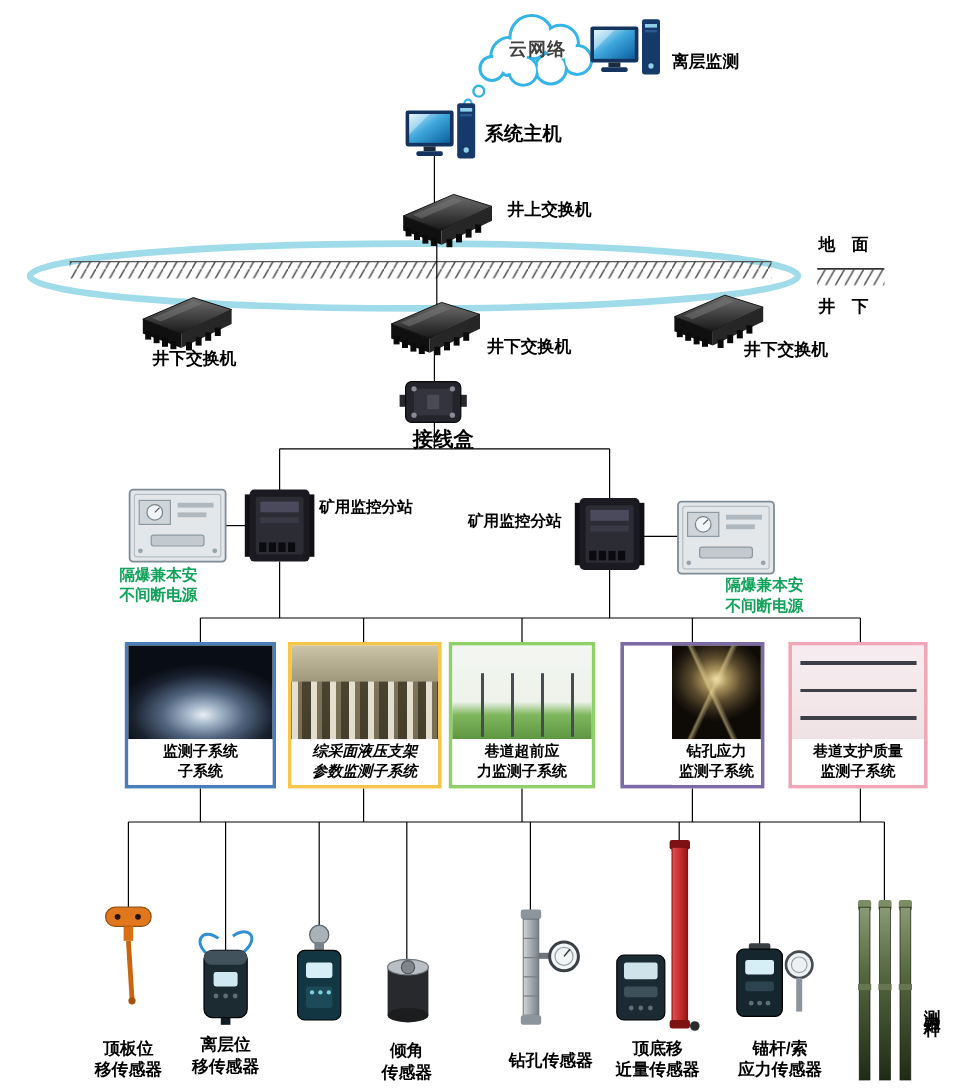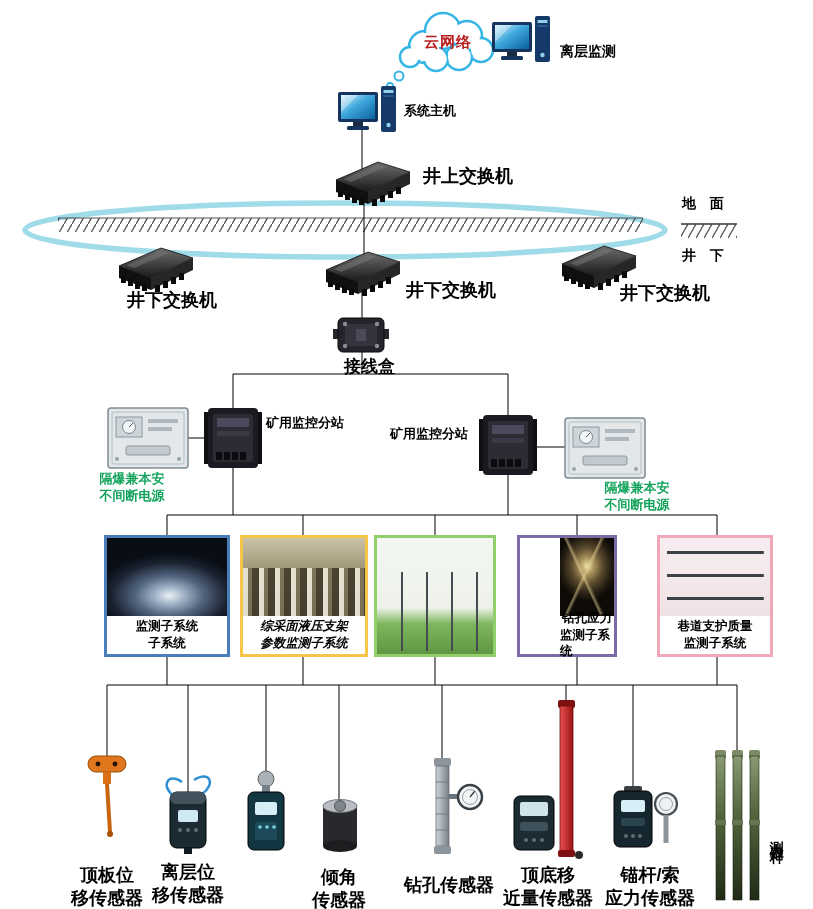--- a/index.html
+++ b/index.html
@@ -1,20 +1,20 @@
 <!DOCTYPE html>
 <html><head>
 <meta charset="utf-8">
 <style>
   * { margin:0; padding:0; box-sizing:border-box; }
   html,body { background:#fff; }
   #stage { position:relative; width:813px; height:909px; background:#fff; overflow:hidden;
            font-family:"Liberation Sans","DejaVu Sans",sans-serif; color:#000; }
   #art { position:absolute; left:0; top:0; }
-  .lbl { position:absolute; font-weight:700; font-size:18px; line-height:1.3; white-space:pre; }
+  .lbl { position:absolute; font-weight:700; font-size:14px; line-height:1.3; white-space:pre; }
   .lbl.big { font-size:14px; letter-spacing:2px; }
   .lbl.cloudtxt { font-size:15px; letter-spacing:1px; }
   .lbl.center { text-align:center; white-space:normal; }
   .vert { writing-mode:vertical-rl; text-orientation:upright; letter-spacing:3px; font-size:14px; }
   .card { position:absolute; top:535px; height:122px; border:3px solid #999; background:#fff;
           display:flex; flex-direction:column; }
   .card .photo { flex:1 1 auto; }
   .card .caption { height:38px; display:flex; flex-direction:column; align-items:center;
                    justify-content:center; font-size:12.5px; font-weight:700; line-height:1.35;
                    background:#fff; }
@@ -316,23 +316,23 @@
         <rect x="-1" y="70" width="11" height="5" fill="#667650"></rect>
       </g>
       <g transform="translate(34,0)">
         <rect x="-1" y="0" width="11" height="9" rx="2" fill="#7c8c64"></rect>
         <rect x="0" y="6" width="9" height="144" fill="url(#barg)" stroke="#18220f" stroke-width="0.6"></rect>
         <rect x="-1" y="70" width="11" height="5" fill="#667650"></rect>
       </g>
     </g>
   </svg>
 
-  <div class="lbl cloudtxt" style="left: 424px; top: 32px; color: #b91c1c;">云网络</div>
+  <div class="lbl cloudtxt" style="left: 424px; top: 32px; color: #404040;">云网络</div>
   <div class="lbl" style="left:560px; top:42px; font-size:14px;">离层监测</div>
-  <div class="lbl" style="left:404px; top:103px; font-size:13px;">系统主机</div>
+  <div class="lbl" style="left:404px; top:103px; font-size:16px;">系统主机</div>
   <div class="lbl" style="left:423px; top:165px;">井上交换机</div>
   <div class="lbl big" style="left:682px; top:194px;">地  面</div>
   <div class="lbl big" style="left:682px; top:246px;">井  下</div>
   <div class="lbl" style="left:127px; top:289px;">井下交换机</div>
   <div class="lbl" style="left:406px; top:279px;">井下交换机</div>
   <div class="lbl" style="left:620px; top:282px;">井下交换机</div>
   <div class="lbl" style="left:344px; top:356px; font-size:17px;">接线盒</div>
   <div class="lbl" style="left:266px; top:415px; font-size:13px;">矿用监控分站</div>
   <div class="lbl" style="left:390px; top:426px; font-size:13px;">矿用监控分站</div>
 
@@ -354,22 +354,26 @@
   </div>
   <div class="card" style="left: 240px; width: 128px; border-color: rgb(246, 198, 74); font-style: italic;">
     <div class="photo photo-supports"></div>
     <div class="caption">
       <div>综采面液压支架</div>
       <div>参数监测子系统</div>
     </div>
   </div>
   <div class="card" style="left: 374px; width: 122px; border-color: rgb(143, 208, 106);">
     <div class="photo photo-gauges"></div>
-  </div>
-  <div class="card" style="left: 517px; width: 100px; border-color: rgb(125, 107, 168); padding-left: 40px;">
+    <div class="caption">
+      <div>巷道超前应</div>
+      <div>力监测子系统</div>
+    </div>
+  </div>
+  <div class="card" style="left: 517px; width: 120px; border-color: rgb(125, 107, 168); padding-left: 40px;">
     <div class="photo photo-railway"></div>
     <div class="caption">
       <div>钻孔应力</div>
       <div>监测子系统</div>
     </div>
   </div>
   <div class="card" style="left: 657px; width: 116px; border-color: rgb(242, 167, 184);">
     <div class="photo photo-anchors"></div>
     <div class="caption">
       <div>巷道支护质量</div>
@@ -386,21 +390,21 @@
     <div>移传感器</div>
   </div>
   <div class="lbl center" style="left:226px; top:916px; width:80px;">
     <div>压力</div>
     <div>传感器</div>
   </div>
   <div class="lbl center" style="left:299px; top:866px; width:80px;">
     <div>倾角</div>
     <div>传感器</div>
   </div>
-  <div class="lbl center" style="left:404px; top:874px; width:90px;">
+  <div class="lbl center" style="left:404px; top:874px; width:90px;text-align:right;">
     <div>钻孔传感器</div>
   </div>
   <div class="lbl center" style="left:502px; top:864px; width:92px;">
     <div>顶底移</div>
     <div>近量传感器</div>
   </div>
   <div class="lbl center" style="left:604px; top:864px; width:92px;">
     <div>锚杆/索</div>
     <div>应力传感器</div>
   </div>

